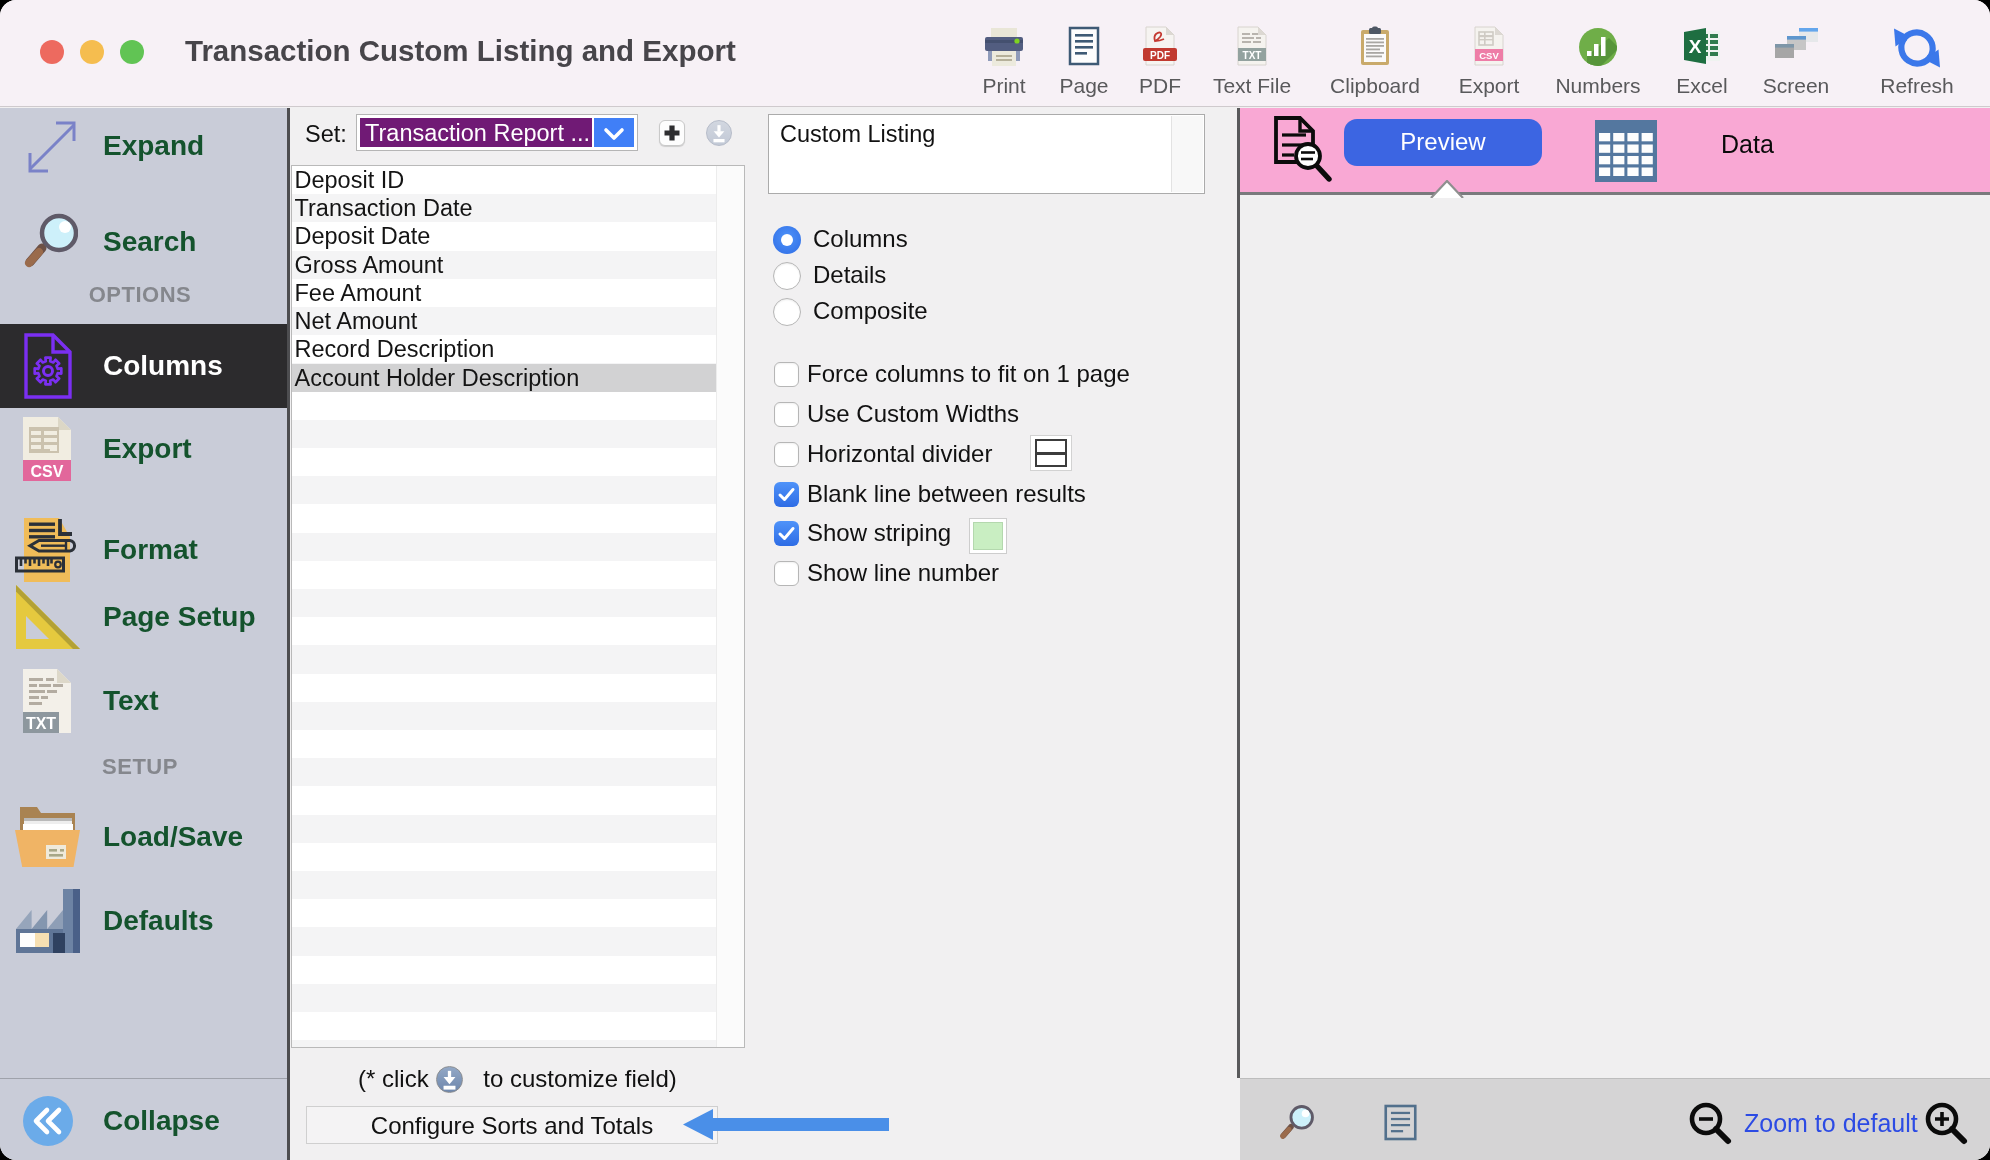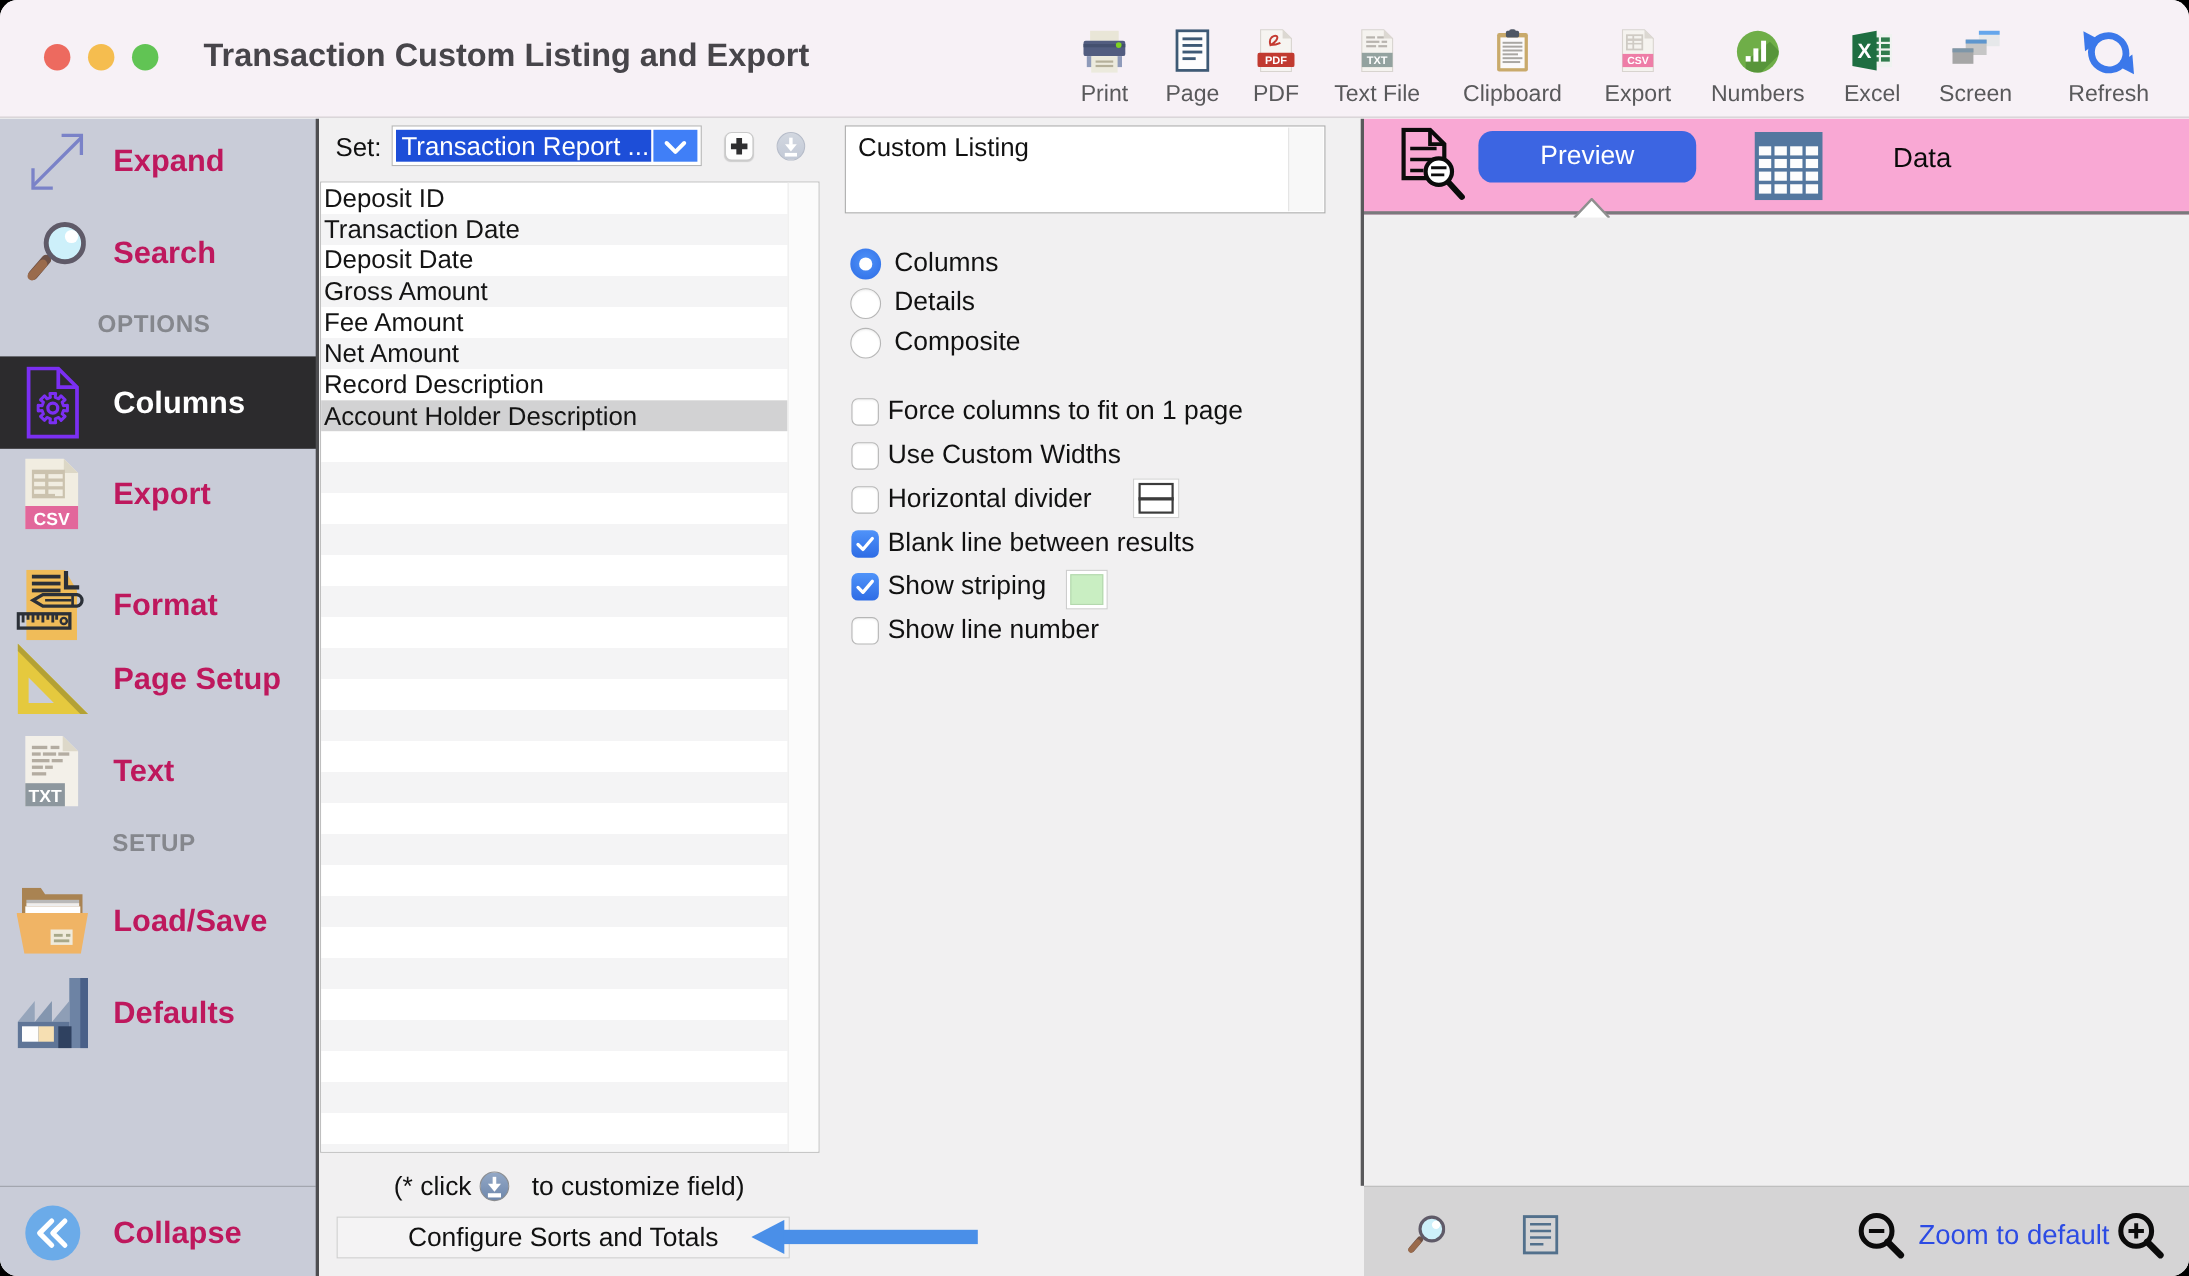--- a/index.html
+++ b/index.html
@@ -12,32 +12,32 @@
 .tl { position:absolute; top:40px; width:24px; height:24px; border-radius:50%; }
 #title { position:absolute; left:185px; top:34px; font-size:29.5px; font-weight:bold; color:#47454a;text-align:right; }
 .titem { position:absolute; top:24px; height:76px; text-align:center; }
 .titem .lbl { position:absolute; bottom:2px; left:0; right:0; font-size:21px; color:#59595b; }
 .titem svg { position:absolute; top:2px; left:50%; transform:translateX(-50%); }
 
 
 #sidebar { position:absolute; left:0; top:108px; width:290px; height:1052px; background:#c9ccd8; }
 #sidebar .divider { position:absolute; right:0; top:0; width:3px; height:100%; background:#4d4d50; }
 .sitem { position:absolute; left:0; width:287px; }
-.sitem .slbl { position:absolute; left:103px; top:50%; transform:translateY(-50%); font-size:28px; font-weight:bold; color:#be185d; }
+.sitem .slbl { position:absolute; left:103px; top:50%; transform:translateY(-50%); font-size:28px; font-weight:bold; color:#14532d; }
 .sitem svg { position:absolute; left:22px; top:50%; transform:translateY(-50%); }
 .shead { position:absolute; left:0; width:280px; text-align:center; font-size:22px; font-weight:bold; color:#85878d; letter-spacing:0.5px; }
 #sel-row { position:absolute; left:0; top:216px; width:290px; height:84px; background:#2c2b2d; }
 #collapsebar { position:absolute; left:0; top:970px; width:287px; height:82px; border-top:1px solid #9fa2ab; }
 
 
 #middle { position:absolute; left:290px; top:108px; width:947px; height:1052px; background:#f1f0f1; }
 #mid-divider { position:absolute; left:1237px; top:108px; width:3px; height:970px; background:#59595b; }
 #setlbl { position:absolute; left:15px; top:13px; font-size:23.5px; color:#111; }
 #combo { position:absolute; left:66px; top:6px; width:282px; height:37px; background:#fff; border:1px solid #b5b5b5; }
-#combo .txt { position:absolute; left:3px; top:3px; right:45px; bottom:3px; background:#1d4ed8; color:#fff; font-size:23.5px; line-height:30px; padding-left:5px; white-space:nowrap; overflow:hidden; }
+#combo .txt { position:absolute; left:3px; top:3px; right:45px; bottom:3px; background:#701a75; color:#fff; font-size:23.5px; line-height:30px; padding-left:5px; white-space:nowrap; overflow:hidden; }
 #combo .btn { position:absolute; right:3px; top:3px; width:40px; bottom:3px; background:#407ff7; }
 #plusbtn { position:absolute; left:369px; top:12px; width:26px; height:26px; background:#fdfdfd; border:1px solid #c9c9c9; border-radius:6px; box-shadow:0 1px 1px rgba(0,0,0,0.15); }
 
 #fieldlist { position:absolute; left:1px; top:57px; width:454px; height:883px; background:#fff; border:1px solid #b9b9b9; }
 .row { position:absolute; left:0; right:28px; height:28.2px; font-size:23.5px; line-height:28.7px; padding-left:2.5px; color:#141414; white-space:nowrap; }
 .row.sel { background:#d2d2d3; }
 #scrolltrack { position:absolute; right:0; top:0; width:28px; height:100%; background:#fbfbfb; border-left:1px solid #ececec; }
 
 #textarea { position:absolute; left:478px; top:6px; width:437px; height:80px; background:#fff; border:1px solid #ababab; }
 #textarea .cap { position:absolute; left:11px; top:6px; font-size:23.5px; color:#111; }
@@ -227,21 +227,21 @@
   <div id="sidebar">
     <div id="sel-row"></div>
     <div class="sitem" style="top:-4px;height:84px;">
       <svg width="60" height="62" viewBox="0 0 60 62" fill="none" stroke="#7a82c8" stroke-width="3">
         <path d="M8 54 L52 10"></path>
         <path d="M34 8 H52 V26"></path>
         <path d="M26 56 H8 V38"></path>
       </svg>
       <div class="slbl">Expand</div>
     </div>
-    <div class="sitem" style="top:80px;height:84px;padding-left:32px;">
+    <div class="sitem" style="top:92px;height:84px;padding-left:32px;">
       <svg width="56" height="60" viewBox="0 0 56 60">
         <line x1="20" y1="36" x2="8" y2="50" stroke="#6d5146" stroke-width="9" stroke-linecap="round"></line>
         <line x1="17" y1="40" x2="7" y2="51" stroke="#9a6b4c" stroke-width="8" stroke-linecap="round"></line>
         <circle cx="37" cy="21" r="17" fill="#cdf0fa" stroke="#5f5a68" stroke-width="4.5"></circle>
         <circle cx="43" cy="15" r="6" fill="#fff"></circle>
       </svg>
       <div class="slbl">Search</div>
     </div>
     <div class="shead" style="top:174px;">OPTIONS</div>
     <div class="sitem" style="top:216px;height:84px;">

